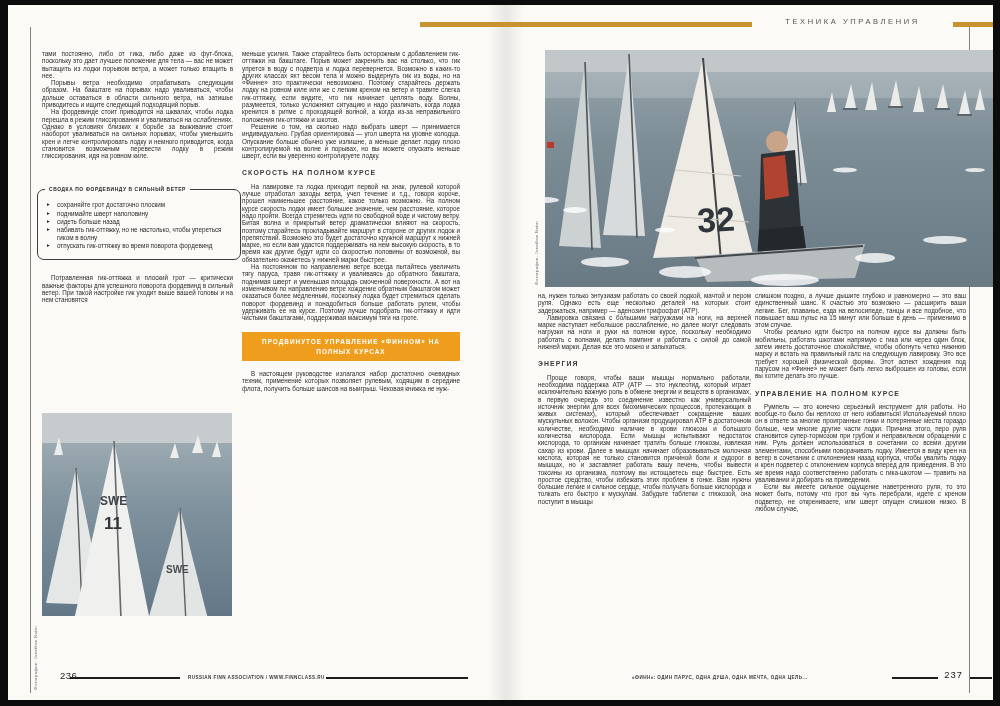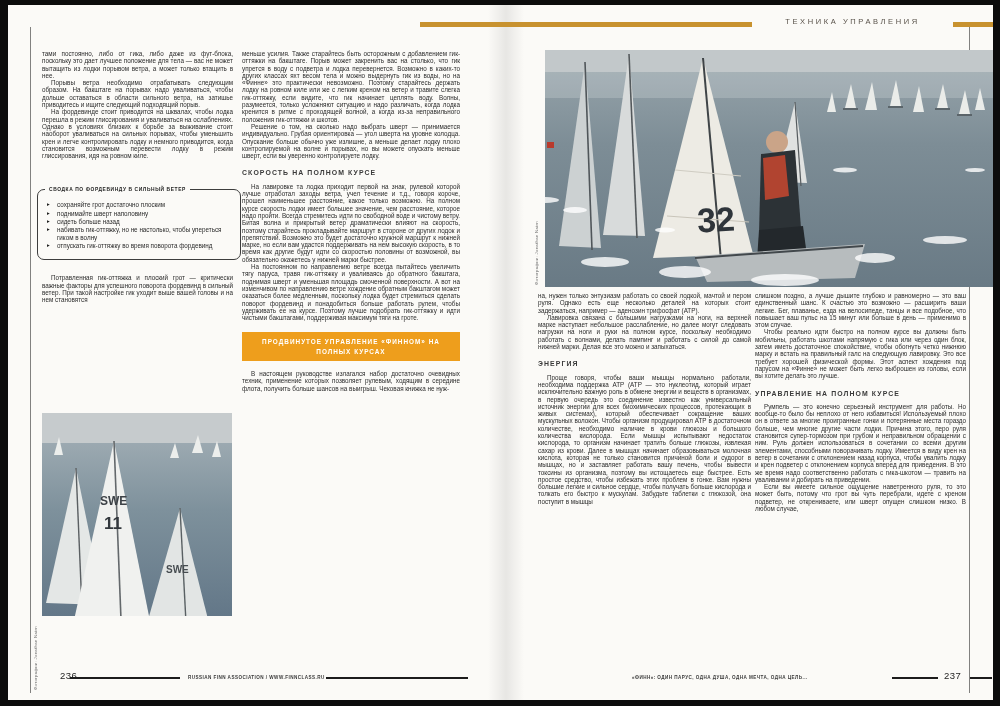--- a/index.html
+++ b/index.html
@@ -215,16 +215,16 @@
   <div class="col" style="left:747px;top:287px;width:211px;">
     <p>слишком поздно, а лучше дышите глубоко и равномерно — это ваш единственный шанс. К счастью это возможно — расширить ваши легкие. Бег, плаванье, езда на велосипеде, танцы и все подобное, что повышает ваш пульс на 15 минут или больше в день — применимо в этом случае.</p>
     <p class="ind">Чтобы реально идти быстро на полном курсе вы должны быть мобильны, работать шкотами напрямую с гика или через один блок, затем иметь достаточное спокойствие, чтобы обогнуть четко нижнюю марку и встать на правильный галс на следующую лавировку. Это все требует хорошей физической формы. Этот аспект хождения под парусом на «Финне» не может быть легко выброшен из головы, если вы хотите делать это лучше.</p>
     <div class="col-heading">УПРАВЛЕНИЕ НА ПОЛНОМ КУРСЕ</div>
     <p class="ind">Румпель — это конечно серьезный инструмент для работы. Но вообще-то было бы неплохо от него избавиться! Используемый плохо он в ответе за многие проигранные гонки и потерянные места гораздо больше, чем многие другие части лодки. Причина этого, перо руля становится супер-тормозом при грубом и неправильном обращении с ним. Руль должен использоваться в сочетании со всеми другим элементами, способными поворачивать лодку. Имеется в виду крен на ветер в сочетании с отклонением назад корпуса, чтобы увалить лодку и крен подветер с отклонением корпуса вперед для приведения. В это же время надо соответственно работать с гика-шкотом — травить на уваливании и добирать на приведении.</p>
     <p class="ind">Если вы имеете сильное ощущение наветренного руля, то это может быть, потому что грот вы чуть перебрали, идете с креном подветер, не открениваете, или шверт опущен слишком низко. В любом случае,</p>
   </div>
 
   <div class="footer-text" style="left:624px;top:670px;">«ФИНН»: ОДИН ПАРУС, ОДНА ДУША, ОДНА МЕЧТА, ОДНА ЦЕЛЬ...</div>
   <div class="footer-rule" style="left:884px;top:672px;width:46px;"></div>
-  <div class="pagenum" style="left:936px;top:665px;">237</div>
+  <div class="pagenum" style="left:936px;top:665px;font-family:Liberation Mono, monospace;">237</div>
   <div class="footer-rule" style="left:962px;top:672px;width:22px;"></div>
 
 </div>
 
 </body></html>

